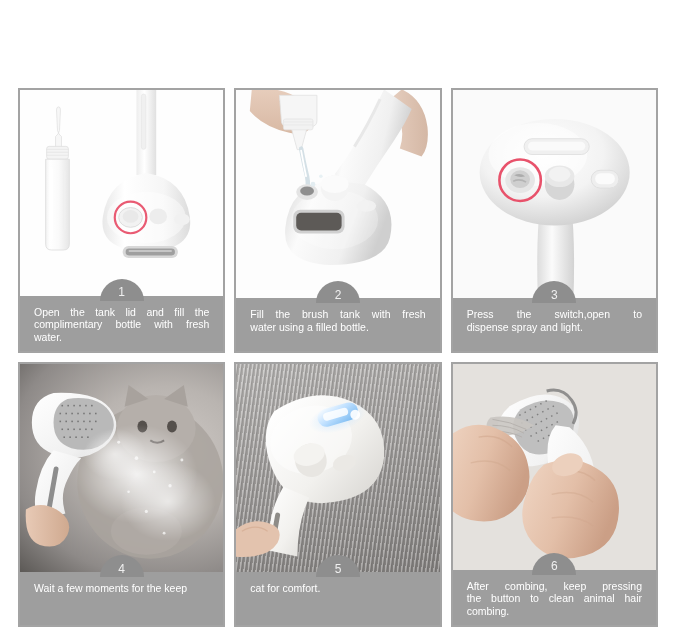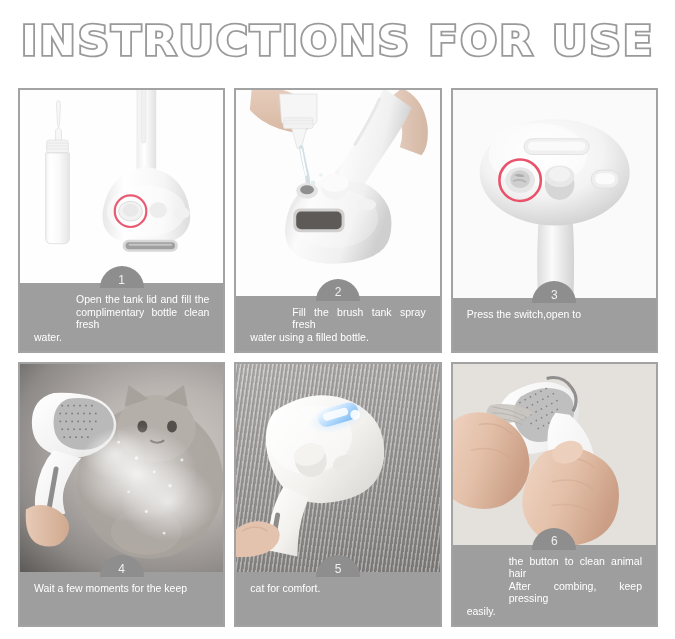--- a/index.html
+++ b/index.html
@@ -56,21 +56,21 @@
     position:relative;
     background:#9e9e9e;
     color:#ffffff;
     font-size:10.5px;
     line-height:12.5px;
     padding:10px 14px 8px 14px;
     box-sizing:border-box;
     min-height:53px;
     font-family:"Liberation Sans", sans-serif;
   }
-  .caption.justify .cap-line:not(:last-child){text-align:justify;text-align-last:justify;margin-left:42px;}
+  .caption.justify .cap-line:not(:last-child){text-align:justify;text-align-last:justify;}
   .badge{
     position:absolute;
     left:50%;top:-17px;transform:translateX(-50%);
     width:44px;height:22px;
     background:#8e8e8e;
     border-radius:22px 22px 0 0;
     color:#f0f0f0;
     font-size:12px;
     display:flex;align-items:flex-end;justify-content:center;
     padding-bottom:2px;
@@ -91,23 +91,20 @@
   .bg-fur{background:
       repeating-linear-gradient(98deg, rgba(255,255,255,.35) 0px, rgba(255,255,255,.35) 1px, rgba(90,90,90,.30) 2px, rgba(150,150,150,.10) 4px),
       linear-gradient(165deg,#b8b6b4 0%,#9d9a98 45%,#7c7977 100%);}
   .bg-hands{background:linear-gradient(170deg,#e9e7e4 0%,#dedbd7 55%,#cfccc8 100%);}
 </style>
 </head>
 <body>
 
 <div class="page">
 
-  <div class="title-wrap">
-    <div class="title">INSTRUCTIONS FOR USE</div>
-  </div>
 
   <div class="grid">
 
     <div class="panel">
       <div class="photo bg-white">
         <svg class="svgart" viewBox="0 0 206 212" preserveAspectRatio="xMidYMid slice">
           <defs>
             <linearGradient id="g1body" x1="0" y1="0" x2="1" y2="0">
               <stop offset="0%" stop-color="#e8e8e8"></stop>
                 <stop offset="25%" stop-color="#ffffff"></stop>
@@ -149,21 +146,21 @@
           <ellipse cx="164" cy="133" rx="8" ry="6" fill="#f1f1f1"></ellipse>
 
           <rect x="104" y="160" width="56" height="12" rx="6" fill="#d8d8d8"></rect>
           <rect x="107" y="162.5" width="50" height="7" rx="3.5" fill="#9f9f9f"></rect>
           <rect x="110" y="164" width="44" height="2" rx="1" fill="#cfcfcf" opacity=".8"></rect>
         </svg>
       </div>
       <div class="caption justify">
         <div class="badge">1</div>
         <div class="cap-line">Open the tank lid and fill the</div>
-        <div class="cap-line">complimentary bottle clean fresh</div>
+        <div class="cap-line">complimentary bottle with fresh</div>
         <div class="cap-line">water.</div>
       </div>
     </div>
 
     <div class="panel">
       <div class="photo bg-white">
         <svg class="svgart" viewBox="0 0 206 212" preserveAspectRatio="xMidYMid slice">
           <defs>
             <linearGradient id="g2body" x1="0" y1="0" x2="1" y2="0.3">
               <stop offset="0%" stop-color="#d9d9d9"></stop>
@@ -209,21 +206,21 @@
           <circle cx="86" cy="88" r="1.8" fill="#e8f1f4"></circle>
 
           <rect x="58" y="122" width="52" height="24" rx="7" fill="#d0d0d0"></rect>
           <rect x="61" y="125" width="46" height="18" rx="5" fill="#5d5a57"></rect>
 
           <ellipse cx="132" cy="118" rx="10" ry="6" fill="#f2f2f2" opacity=".9"></ellipse>
         </svg>
       </div>
       <div class="caption justify">
         <div class="badge">2</div>
-        <div class="cap-line">Fill the brush tank spray fresh</div>
+        <div class="cap-line">Fill the brush tank with fresh</div>
         <div class="cap-line">water using a filled bottle.</div>
       </div>
     </div>
 
     <div class="panel">
       <div class="photo bg-grad-light">
         <svg class="svgart" viewBox="0 0 206 212" preserveAspectRatio="xMidYMid slice">
           <defs>
             <radialGradient id="g3head" cx="42%" cy="32%" r="78%">
               <stop offset="0%" stop-color="#ffffff"></stop>
@@ -256,20 +253,21 @@
           <ellipse cx="108" cy="88" rx="15" ry="11" fill="#e8e8e8"></ellipse>
           <ellipse cx="108" cy="86" rx="11" ry="7.5" fill="#f2f2f2"></ellipse>
 
           <rect x="140" y="82" width="28" height="18" rx="9" fill="#eeeeee" stroke="#e0e0e0" stroke-width="1"></rect>
           <rect x="144" y="85" width="20" height="11" rx="5.5" fill="#fbfbfb"></rect>
         </svg>
       </div>
       <div class="caption justify">
         <div class="badge">3</div>
         <div class="cap-line">Press the switch,open to</div>
+        <div class="cap-line">dispense spray and light.</div>
       </div>
     </div>
 
     <div class="panel">
       <div class="photo bg-cat">
         <svg class="svgart" viewBox="0 0 206 212" preserveAspectRatio="xMidYMid slice">
           <defs>
             <radialGradient id="g4mist" cx="50%" cy="50%" r="50%">
               <stop offset="0%" stop-color="#ffffff" stop-opacity=".85"></stop>
               <stop offset="100%" stop-color="#ffffff" stop-opacity="0"></stop>
@@ -476,20 +474,20 @@
           <path d="M92 104 q30 -12 54 4 q24 14 22 44 q-2 34 -34 44 q-34 10 -54 -14 q-16 -20 -6 -48 q6 -20 18 -30 Z" fill="url(#g6skin)"></path>
           <path d="M106 112 q24 -6 38 8" stroke="#cfa68c" stroke-width="1.5" fill="none" opacity=".5"></path>
           <path d="M100 134 q26 -6 42 8" stroke="#cfa68c" stroke-width="1.5" fill="none" opacity=".45"></path>
           <path d="M100 158 q26 -4 42 8" stroke="#cfa68c" stroke-width="1.5" fill="none" opacity=".4"></path>
 
           <ellipse cx="116" cy="104" rx="16" ry="11" fill="#ecd0bd" transform="rotate(-18 116 104)"></ellipse>
         </svg>
       </div>
       <div class="caption justify">
         <div class="badge on-photo">6</div>
+        <div class="cap-line">After combing, keep pressing</div>
         <div class="cap-line">the button to clean animal hair</div>
-        <div class="cap-line">After combing, keep pressing</div>
-        <div class="cap-line">easily.</div>
+        <div class="cap-line">combing.</div>
       </div>
     </div>
 
   </div>
 </div>
 
 </body></html>

